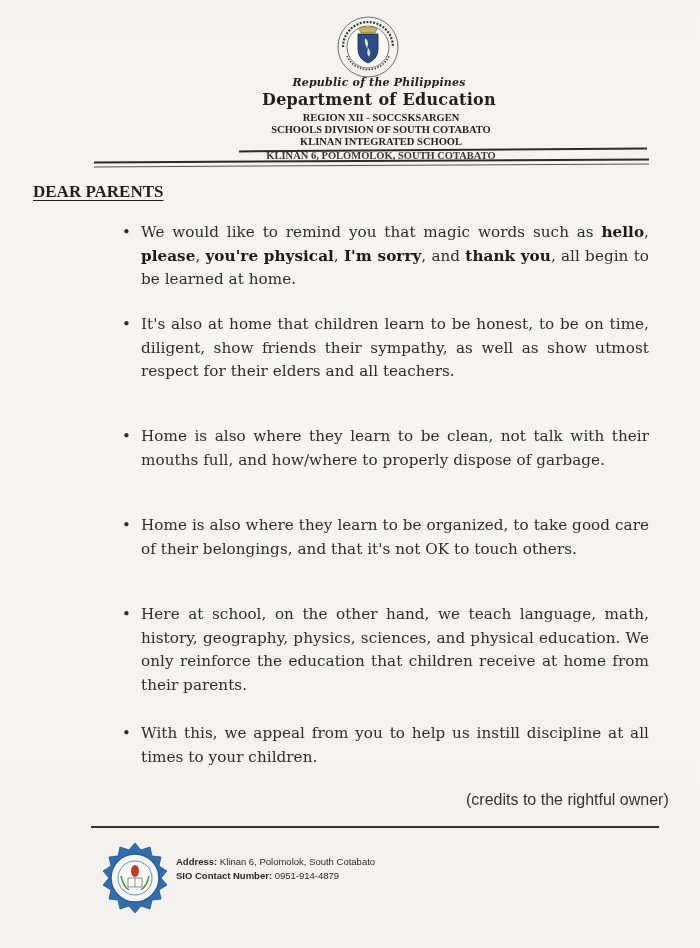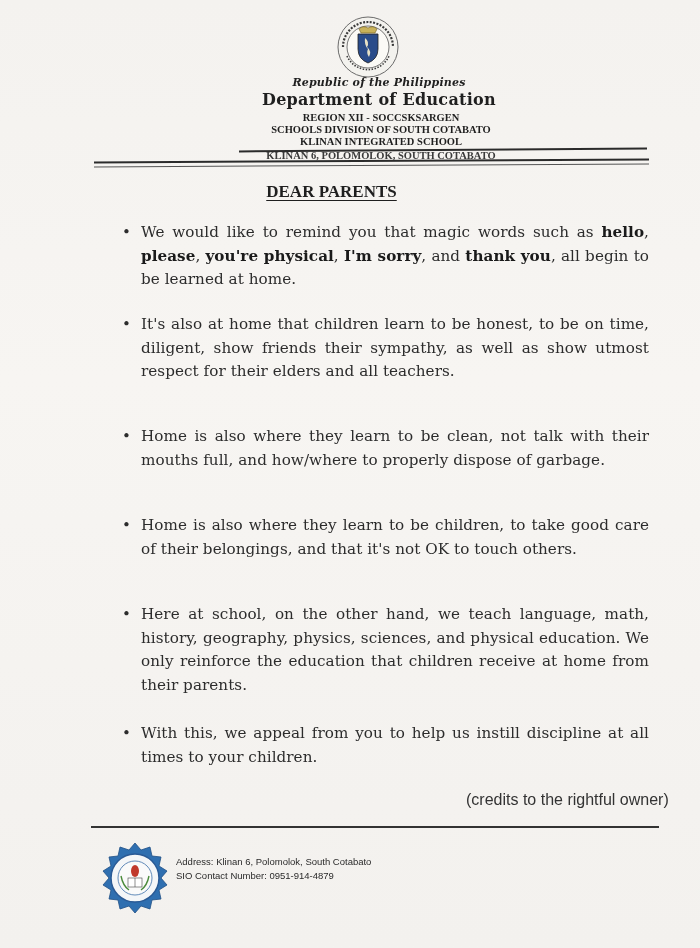--- a/index.html
+++ b/index.html
@@ -19,21 +19,21 @@
     .deped { top: 90px; left: 10px; font-family: "DejaVu Serif", serif; font-weight: bold; font-size: 16px; letter-spacing: 0.3px; }
     .region { top: 112px; left: 12px; font-family: "Liberation Serif", serif; font-weight: bold; font-size: 10.5px; }
     .division { top: 124px; left: 12px; font-family: "Liberation Serif", serif; font-weight: bold; font-size: 10.5px; }
     .school { top: 136px; left: 12px; font-family: "Liberation Serif", serif; font-weight: bold; font-size: 10.5px; }
     .address-line { top: 150px; left: 12px; font-family: "Liberation Serif", serif; font-weight: bold; font-size: 10.5px; color: #3a3a3a; }
     .rule1 { position: absolute; left: 220px; top: 149px; width: 408px; height: 2px; background: #2b2b2b; transform: rotate(-0.4deg); }
     .rule2 { position: absolute; left: 75px; top: 160px; width: 555px; height: 2px; background: #2b2b2b; transform: rotate(-0.3deg); }
     .rule2b { position: absolute; left: 75px; top: 165px; width: 555px; height: 1px; background: #555; transform: rotate(-0.3deg); }
 
     .title {
-      position: absolute; top: 182px; left: 0; width: 611px; text-align: center;
+      position: absolute; top: 182px; left: 0; width: 611px; 
       font-family: "Liberation Serif", serif; font-weight: bold; font-size: 17px;
       text-decoration: underline; text-underline-offset: 3px; color: #1f1f1f;
       padding-left: 14px; box-sizing: border-box;
     }
 
     
     .bullets { position: absolute; left: 100px; top: 221px; width: 530px; margin: 0; padding: 0; list-style: none; }
     .bullet {
       position: relative; padding-left: 22px; margin: 0;
       font-family: "DejaVu Serif", serif; font-size: 15.2px; line-height: 23.5px;
@@ -54,21 +54,21 @@
       font-family: "Liberation Sans", sans-serif; font-size: 16px; color: #333;
     }
 
     .footer-rule { position: absolute; left: 72px; top: 826px; width: 568px; height: 2px; background: #333; }
 
     .school-logo { position: absolute; left: 80px; top: 842px; width: 72px; height: 72px; }
     .footer-info {
       position: absolute; left: 157px; top: 855px;
       font-family: "Liberation Sans", sans-serif; font-size: 9.5px; line-height: 14px; color: #2a2a2a;
     }
-    .footer-info .lbl { font-weight: normal; text-align: center; }
+    .footer-info .lbl { font-weight: bold; text-align: center; }
   </style>
 </head>
 <body>
 
 <div class="page">
 
   <svg class="seal" viewBox="0 0 62 62">
     <circle cx="31" cy="31" r="30" fill="#f3f2ee" stroke="#6b6b6b" stroke-width="1"></circle>
     <circle cx="31" cy="31" r="21" fill="#fbfaf6" stroke="#555" stroke-width="0.8"></circle>
     <path d="M6 31 A25 25 0 0 1 56 31" fill="none" stroke="#3a3a3a" stroke-width="2.2" stroke-dasharray="2 1.4"></path>
@@ -105,21 +105,21 @@
     </div>
     <div class="bullet-wrap b3">
       <p class="bullet">
         <span class="dot">•</span>
         <span>Home is also where they learn to be clean, not talk with their mouths full, and how/where to properly dispose of garbage.</span>
       </p>
     </div>
     <div class="bullet-wrap b4">
       <p class="bullet">
         <span class="dot">•</span>
-        <span>Home is also where they learn to be children, to take good care of their belongings, and that it's not OK to touch others.</span>
+        <span>Home is also where they learn to be organized, to take good care of their belongings, and that it's not OK to touch others.</span>
       </p>
     </div>
     <div class="bullet-wrap b5">
       <p class="bullet">
         <span class="dot">•</span>
         <span>Here at school, on the other hand, we teach language, math, history, geography, physics, sciences, and physical education. We only reinforce the education that children receive at home from their parents.</span>
       </p>
     </div>
     <div class="bullet-wrap b6">
       <p class="bullet">

